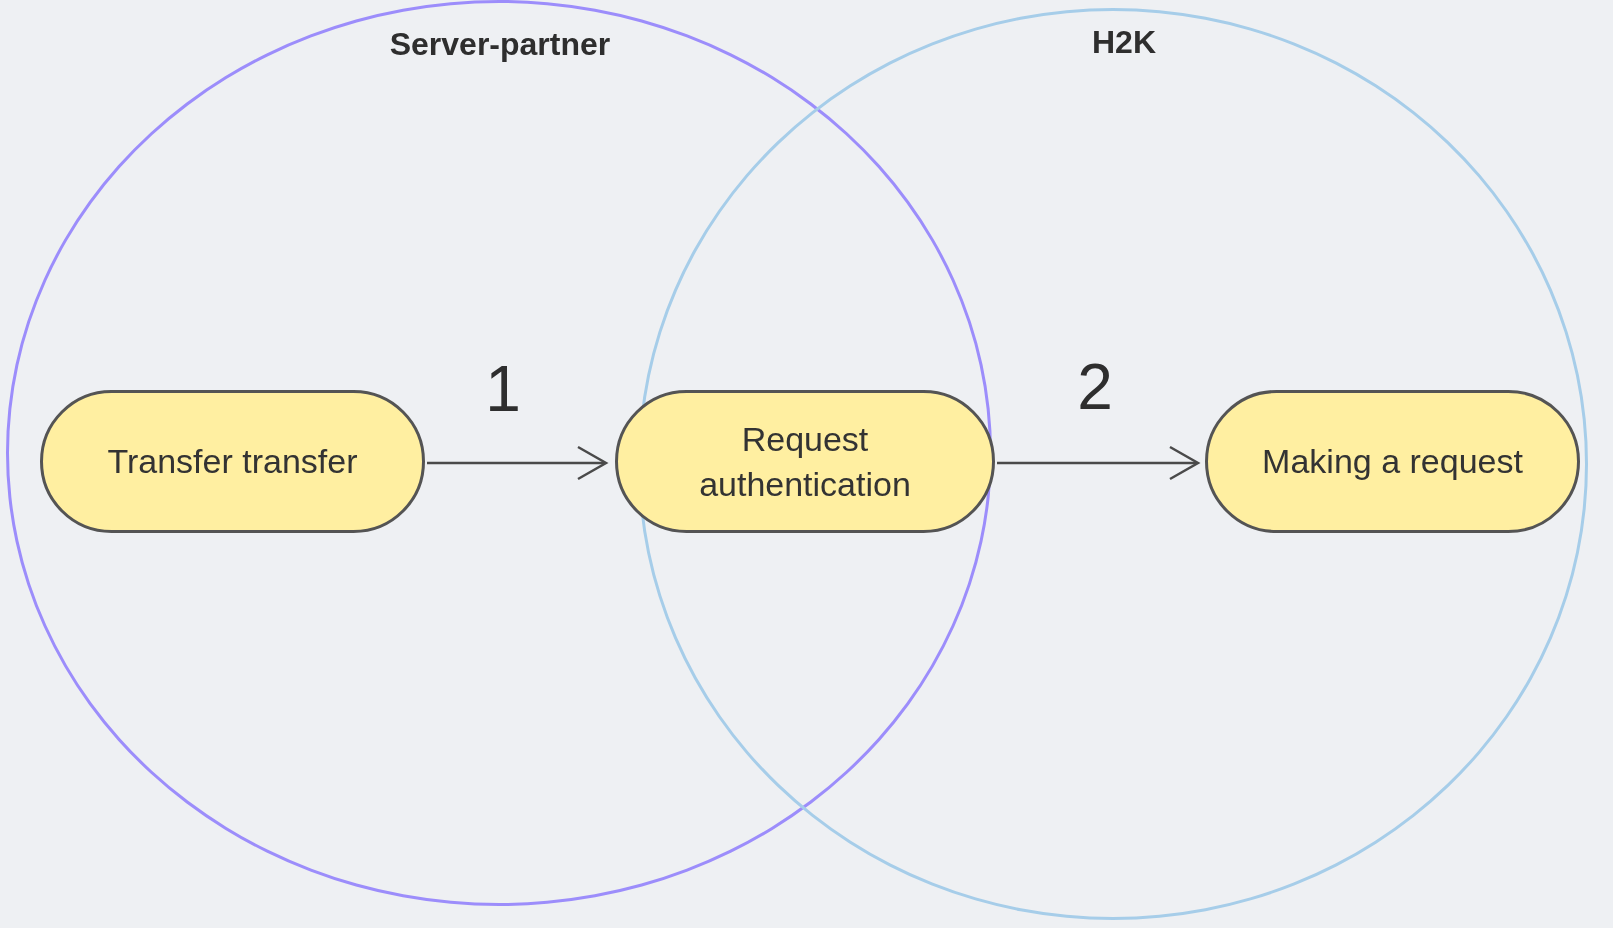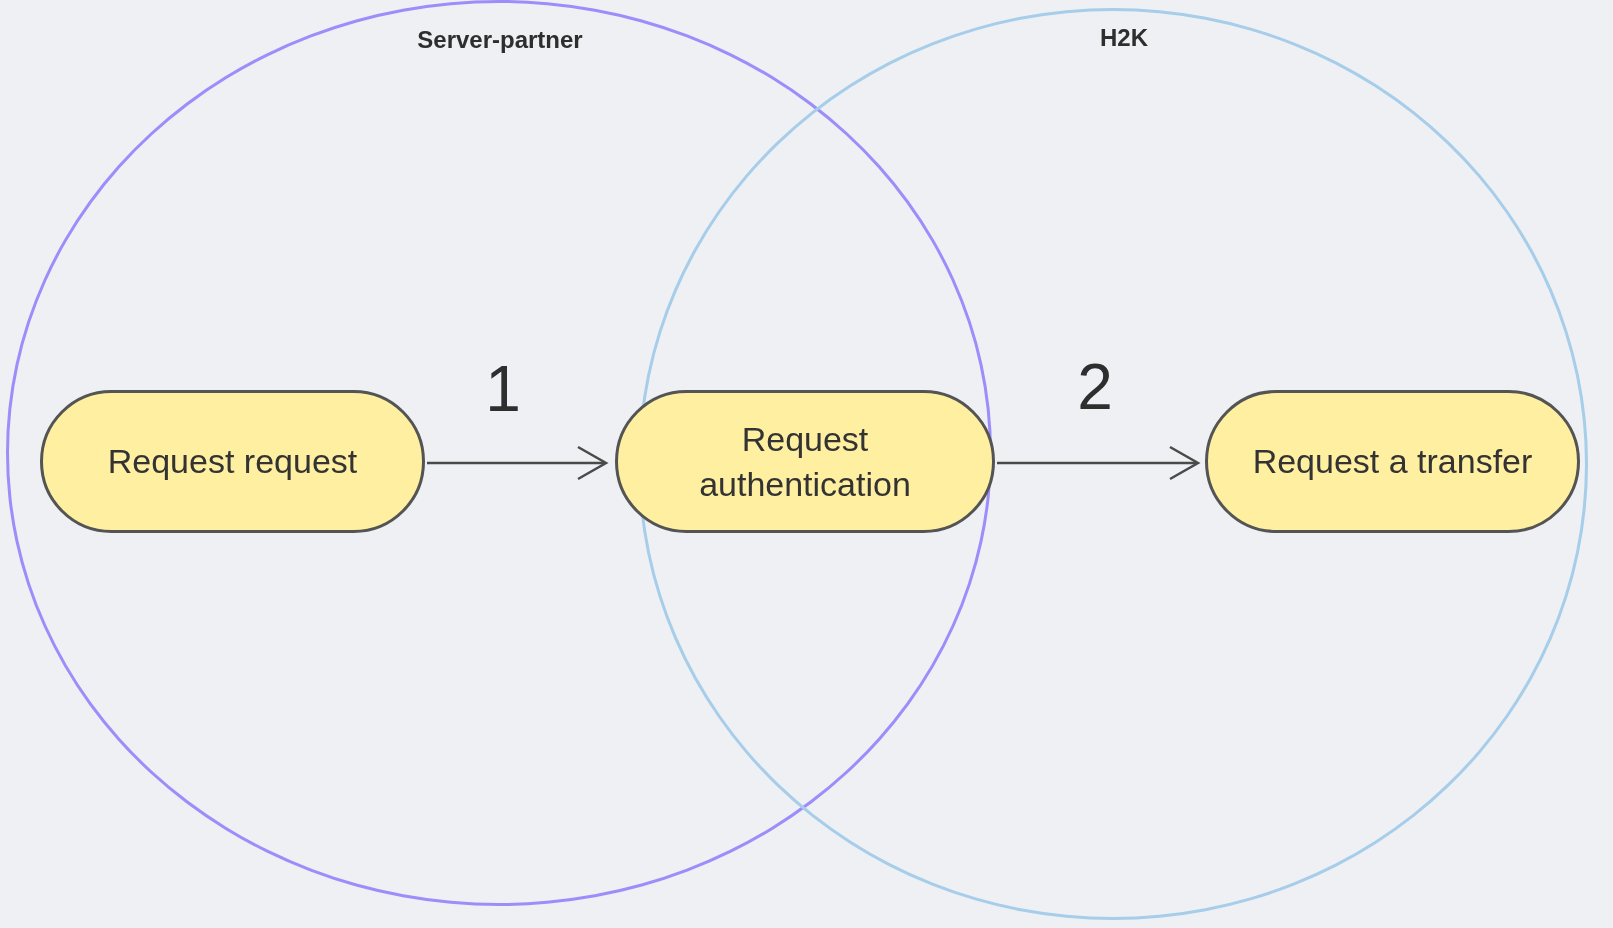--- a/index.html
+++ b/index.html
@@ -35,21 +35,21 @@
     width:986px; height:906px;
     border-color:var(--group1_stroke);
   }
   .group-circle.right{
     left:638px; top:8px;
     width:950px; height:912px;
     border-color:var(--group2_stroke);
   }
   .group-label{
     position:absolute;
-    font-size:24px;
+    font-size:32px;
     font-weight:bold;
     color:#2e2e2e;
     text-align:center;
     white-space:nowrap;
     transform:translateX(-50%);
   }
   .group-label.left-label{ left:500px; top:26px; }
   .group-label.right-label{ left:1090px; top:24px;margin-left:34px; }
   .node{
     position:absolute;
@@ -106,24 +106,24 @@
     <g stroke="currentColor" stroke-width="2.5" fill="none">
       <line x1="997" y1="463" x2="1196" y2="463"></line>
       <path d="M 1170 447 L 1198 463 L 1170 479"></path>
     </g>
   </svg>
 
   <div class="arrow-number num1">1</div>
   <div class="arrow-number num2">2</div>
 
   <div class="node n1">
-    <span>Request request</span>
+    <span>Transfer transfer</span>
   </div>
 
   <div class="node n2">
     <span>Request authentication</span>
   </div>
 
   <div class="node n3">
-    <span>Request a transfer</span>
+    <span>Making a request</span>
   </div>
 
 </div>
 
 </body></html>

